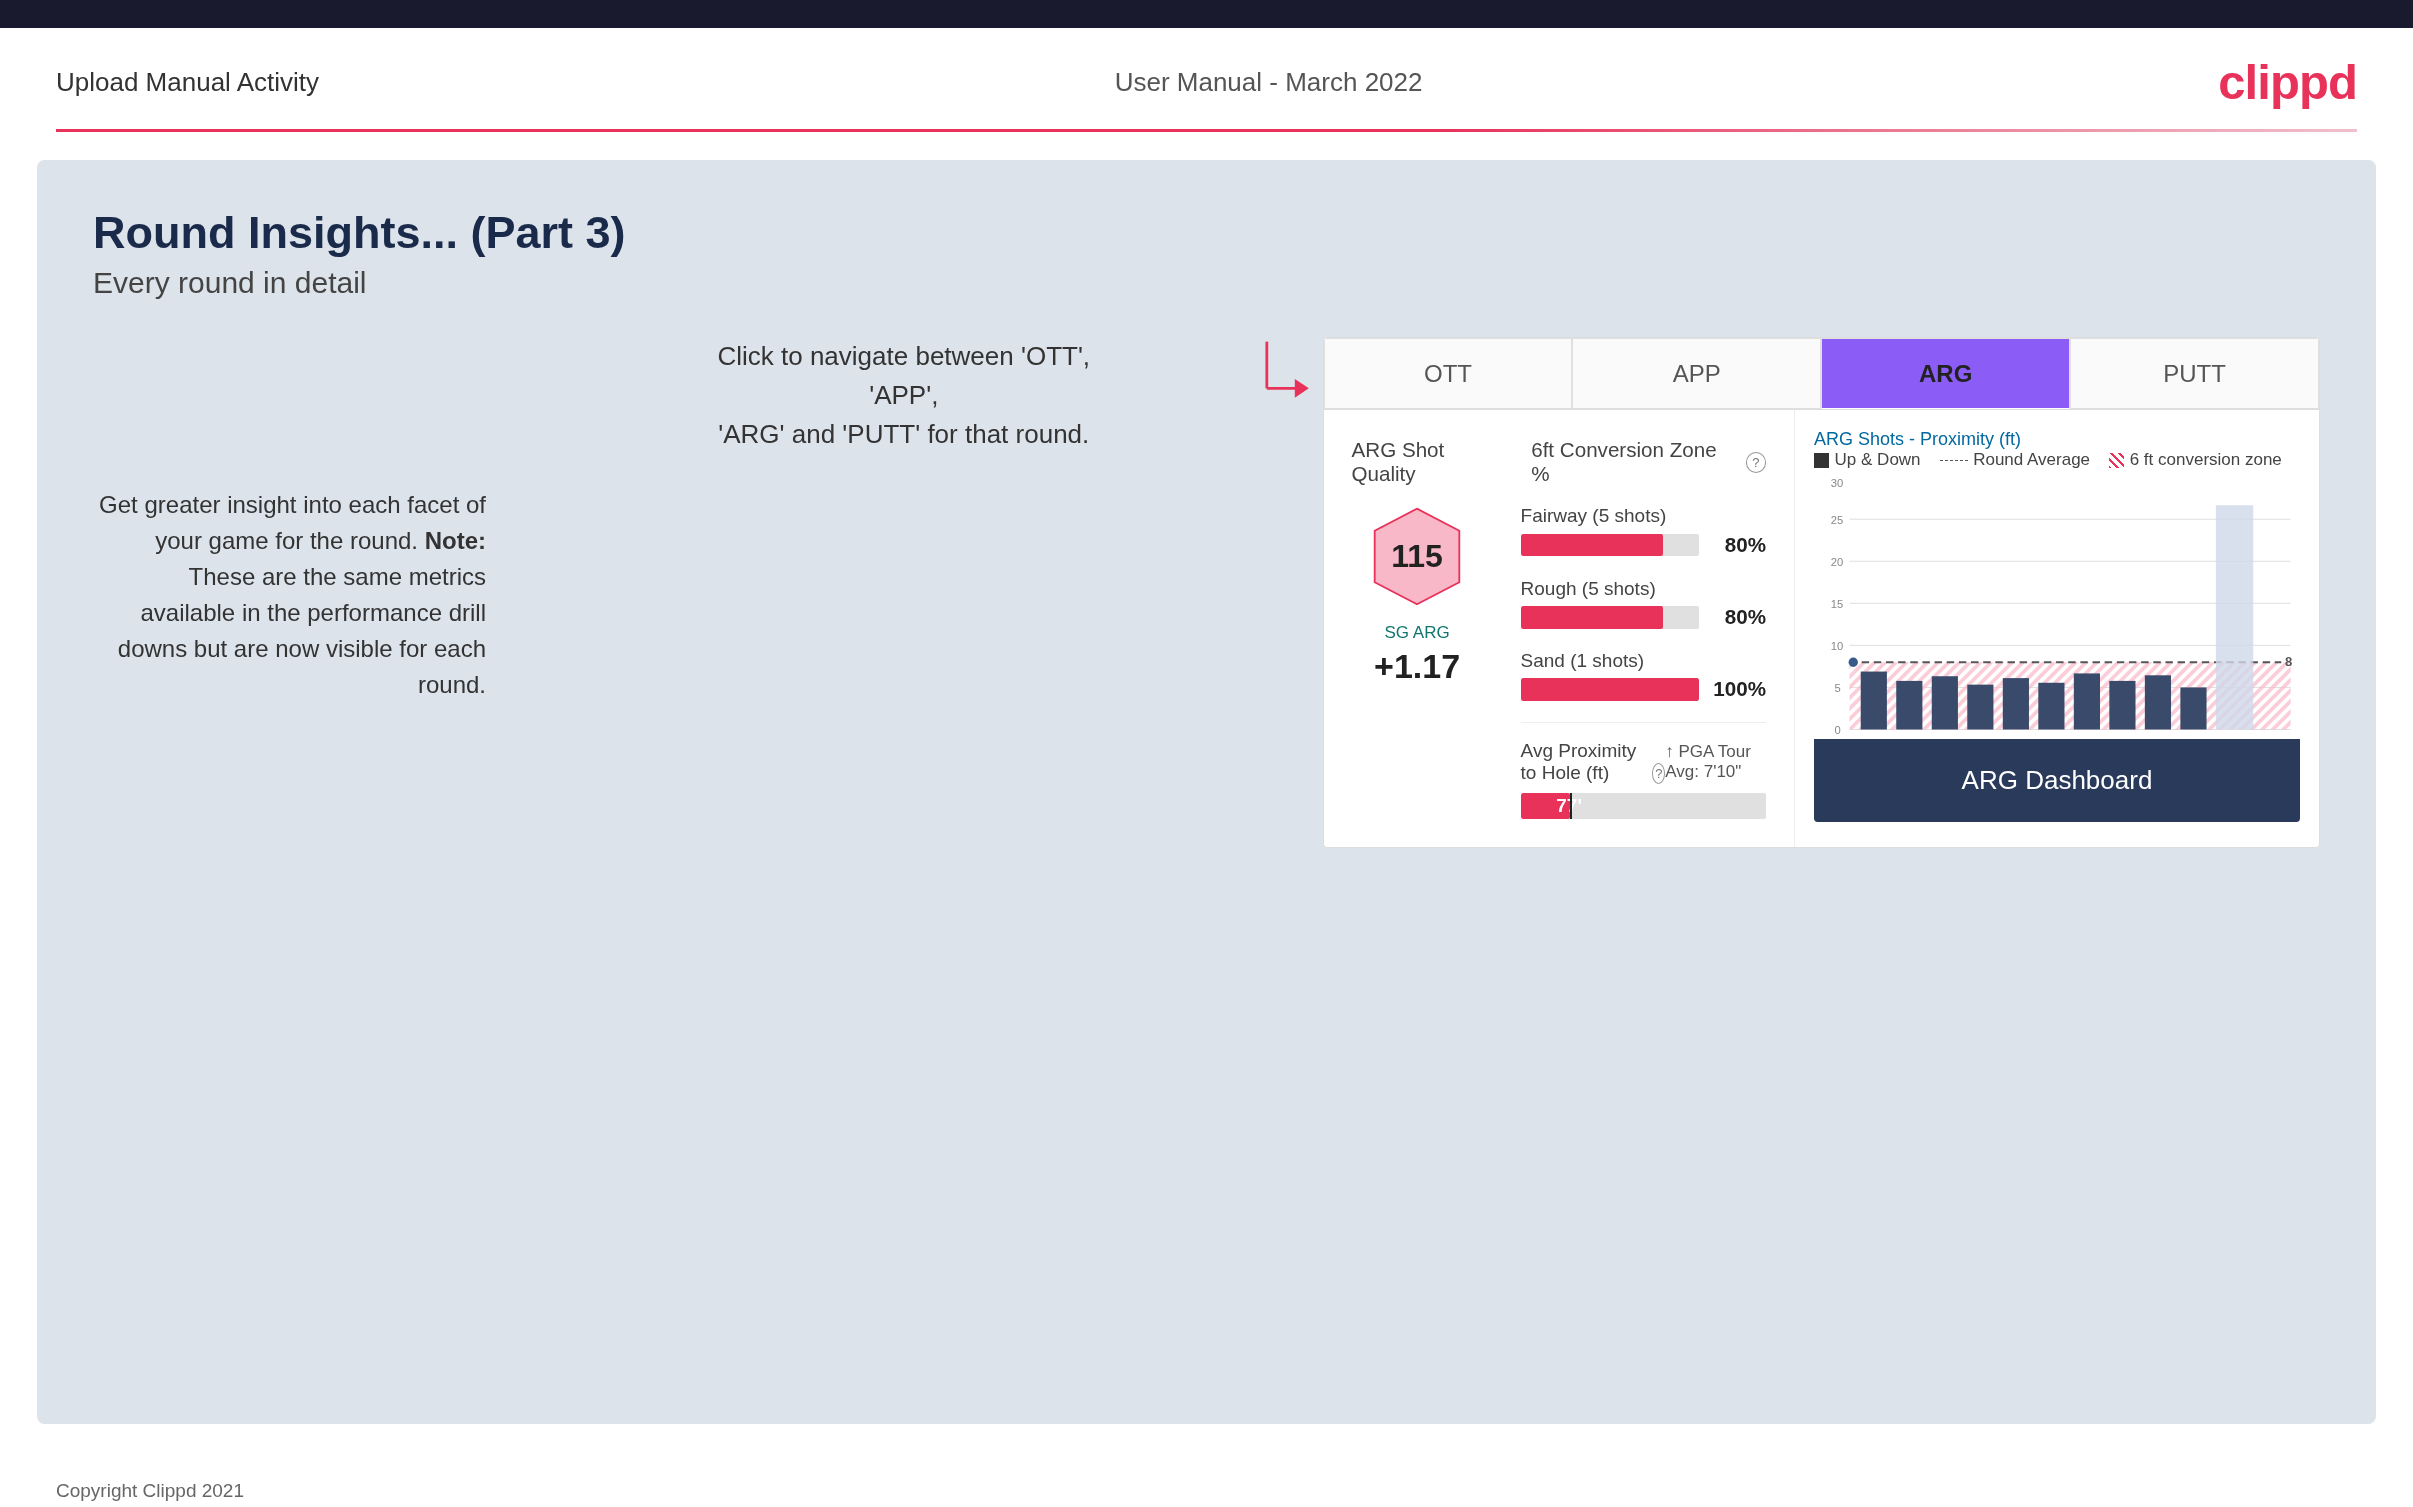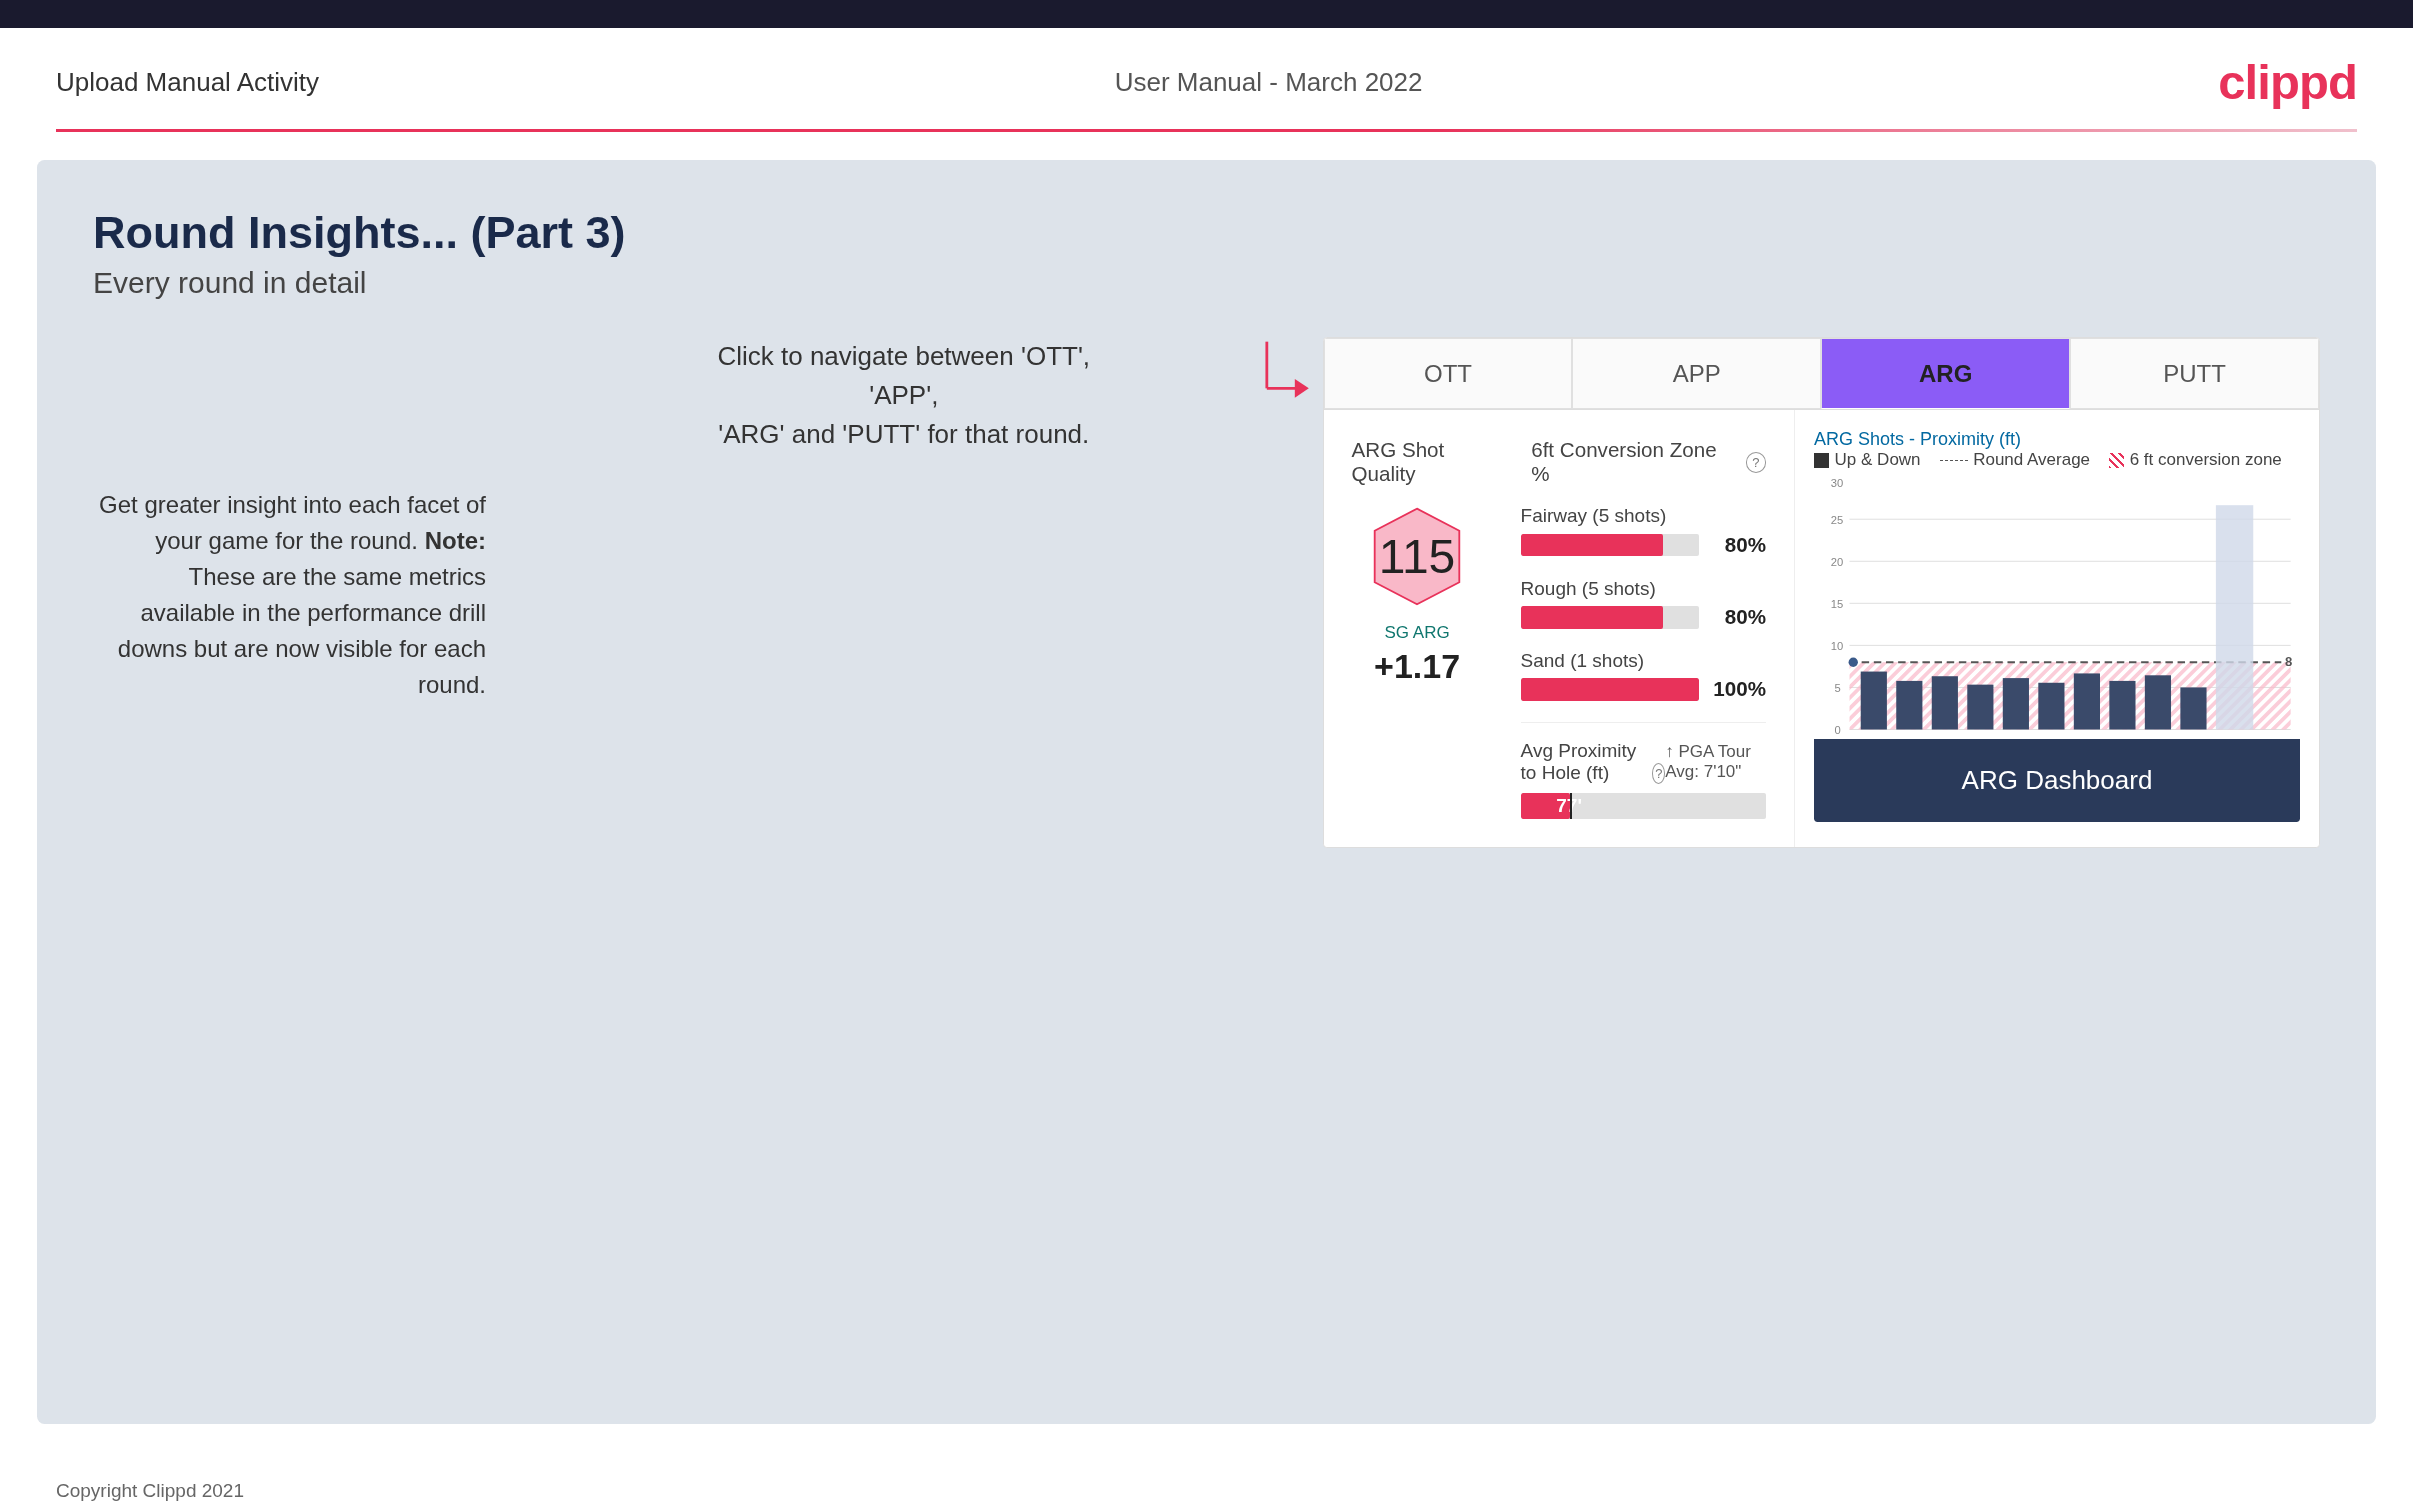--- a/index.html
+++ b/index.html
@@ -179,22 +179,22 @@
     }
     .hex-shape {
       width: 94px;
       height: 103px;
       position: relative;
       display: flex;
       align-items: center;
       justify-content: center;
     }
     .hex-inner {
-      font-size: 48px;
-      font-weight: 400;
+      font-size: 32px;
+      font-weight: 700;
       color: #222;
       position: relative;
       z-index: 2;
     }
     .hex-svg {
       position: absolute;
       top: 0;
       left: 0;
       width: 100%;
       height: 100%;

